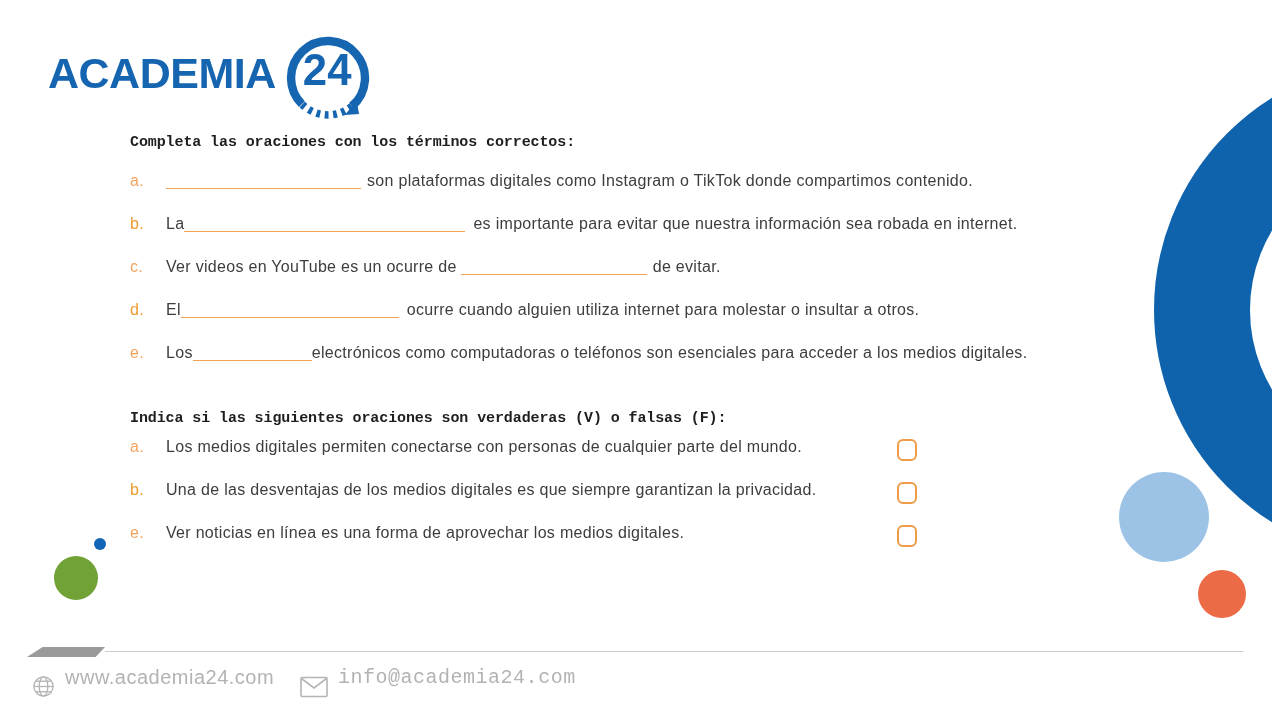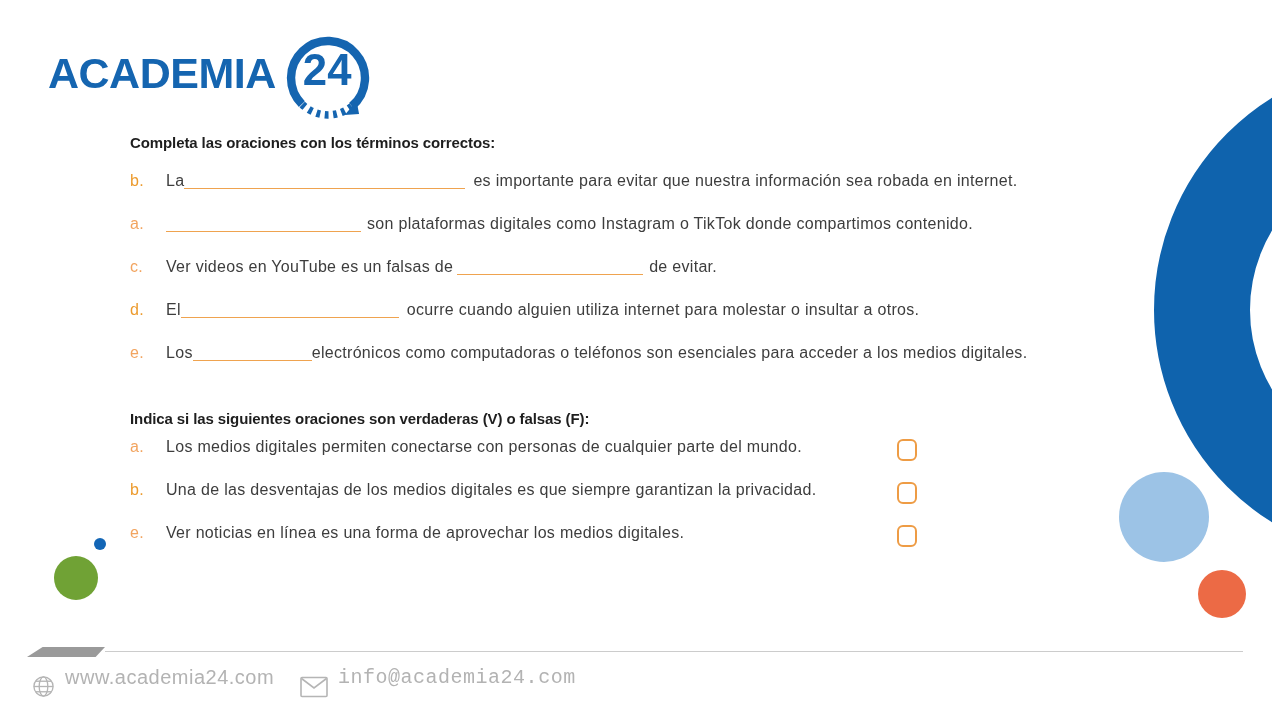--- a/index.html
+++ b/index.html
@@ -17,21 +17,21 @@
   .big-ring { position:absolute; left:1154px; top:60px; width:500px; height:500px;
               border-radius:50%; border:96px solid #0f63ad; }
   .circle { position:absolute; border-radius:50%; }
   .c-lightblue { left:1119px; top:472px; width:90px; height:90px; background:#9cc3e6; }
   .c-coral     { left:1198px; top:570px; width:48px; height:48px; background:#ec6a45; }
   .c-green     { left:54px;  top:556px; width:44px; height:44px; background:#70a235; }
   .c-bluedot   { left:94px;  top:538px; width:12px; height:12px; background:#1366b6; }
 
   
   .h-title { position:absolute; left:130px; font-size:15px; font-weight:700;
-             color:#1e1e1e; letter-spacing:-0.1px; }
+             color:#1e1e1e; letter-spacing:-0.1px;font-family:Liberation Mono, monospace; }
   .h1 { top:134px; }
   .h2 { top:410px; }
 
   .list { position:absolute; left:130px; width:960px; }
   .list1 { top:170px; }
   .list2 { top:436px; }
   .row { position:relative; height:43px; padding-top:2px; font-size:16px;
          letter-spacing:0.3px; color:#3d3d3d; white-space:nowrap; }
   .letter { display:inline-block; width:36px; font-size:16px; }
   .lt-a { color:#f2a45f; }
@@ -77,27 +77,27 @@
       <path d="M 18.9 81.1 A 44 44 0 1 1 78.3 83.7" fill="none" stroke="#1565b0" stroke-width="10"></path>
       <path d="M 78.3 83.7 A 44 44 0 0 1 18.9 81.1" fill="none" stroke="#1565b0" stroke-width="9" stroke-dasharray="4.5 5.5"></path>
       <polygon points="70,94 84,77 87,93" fill="#1565b0"></polygon>
       <text x="49" y="58" text-anchor="middle" font-family="Liberation Sans, sans-serif" font-size="52" font-weight="bold" fill="#1565b0">24</text>
     </svg>
   </div>
 
   <div class="h-title h1">Completa las oraciones con los términos correctos:</div>
   <div class="list list1">
     <div class="row">
+      <span class="letter lt-a">a.</span><span class="blank b1a"></span><span>son plataformas digitales como Instagram o TikTok donde compartimos contenido.</span>
+    </div>
+    <div class="row">
       <span class="letter lt-b">b.</span><span>La</span><span class="blank b1b"></span><span>es importante para evitar que nuestra información sea robada en internet.</span>
     </div>
     <div class="row">
-      <span class="letter lt-a">a.</span><span class="blank b1a"></span><span>son plataformas digitales como Instagram o TikTok donde compartimos contenido.</span>
-    </div>
-    <div class="row">
-      <span class="letter lt-a">c.</span><span>Ver videos en YouTube es un falsas de</span><span class="blank b1c"></span><span>de evitar.</span>
+      <span class="letter lt-a">c.</span><span>Ver videos en YouTube es un ocurre de</span><span class="blank b1c"></span><span>de evitar.</span>
     </div>
     <div class="row">
       <span class="letter lt-b">d.</span><span>El</span><span class="blank b1d"></span><span>ocurre cuando alguien utiliza internet para molestar o insultar a otros.</span>
     </div>
     <div class="row">
       <span class="letter lt-a">e.</span><span>Los</span><span class="blank b1e"></span><span>electrónicos como computadoras o teléfonos son esenciales para acceder a los medios digitales.</span>
     </div>
   </div>
 
   <div class="h-title h2">Indica si las siguientes oraciones son verdaderas (V) o falsas (F):</div>

